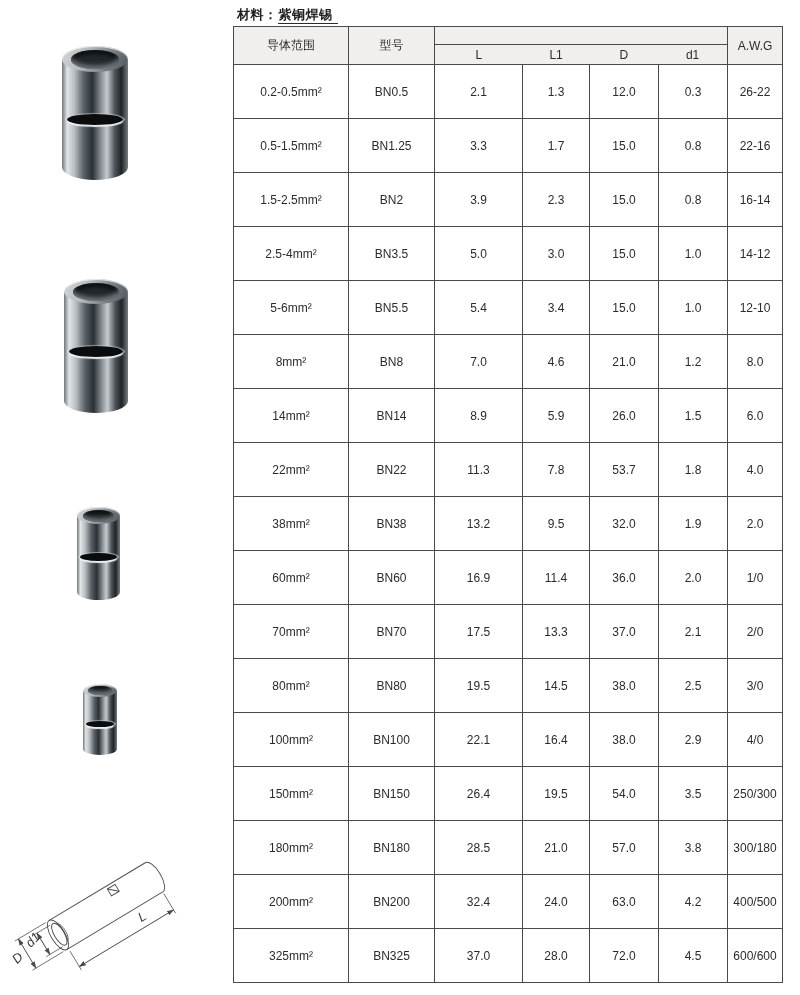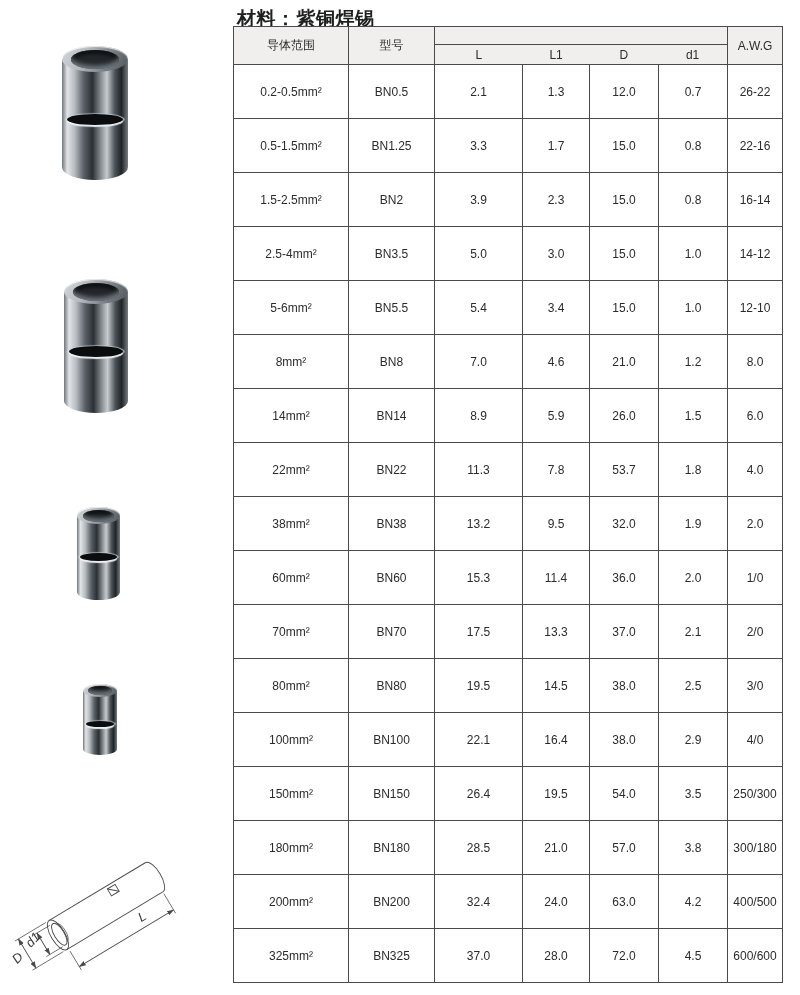--- a/index.html
+++ b/index.html
@@ -6,21 +6,21 @@
   html,body { width:800px; height:995px; background:#ffffff; }
   body {
     font-family:"Liberation Sans","DejaVu Sans",sans-serif;
     color:#2b2b2b; position:relative; overflow:hidden;
   }
   .page { position:absolute; inset:0; }
 
   
   .material-line {
     position:absolute; left:237px; top:6px;
-    font-size:19px; font-weight:bold; color:#1f1f1f; letter-spacing:.5px;
+    font-size:13px; font-weight:bold; color:#1f1f1f; letter-spacing:.5px;
   }
   .material-value { border-bottom:1.5px solid #2b2b2b; padding:0 5px 1px 1px; }
 
   
   table.spec {
     position:absolute; left:233px; top:26px; width:549px;
     border-collapse:collapse; table-layout:fixed; font-size:12px;
   }
   .spec th, .spec td {
     border:1px solid #4a4a4a; text-align:center; vertical-align:middle;
@@ -173,21 +173,21 @@
         </th>
       </tr>
     </thead>
     <tbody>
         <tr class="data-row">
     <td>0.2-0.5mm²</td>
     <td>BN0.5</td>
     <td>2.1</td>
     <td>1.3</td>
     <td>12.0</td>
-    <td>0.7</td>
+    <td>0.3</td>
     <td>26-22</td>
   </tr>
         <tr class="data-row">
     <td>0.5-1.5mm²</td>
     <td>BN1.25</td>
     <td>3.3</td>
     <td>1.7</td>
     <td>15.0</td>
     <td>0.8</td>
     <td>22-16</td>
@@ -251,21 +251,21 @@
     <td>BN38</td>
     <td>13.2</td>
     <td>9.5</td>
     <td>32.0</td>
     <td>1.9</td>
     <td>2.0</td>
   </tr>
         <tr class="data-row">
     <td>60mm²</td>
     <td>BN60</td>
-    <td>15.3</td>
+    <td>16.9</td>
     <td>11.4</td>
     <td>36.0</td>
     <td>2.0</td>
     <td>1/0</td>
   </tr>
         <tr class="data-row">
     <td>70mm²</td>
     <td>BN70</td>
     <td>17.5</td>
     <td>13.3</td>

